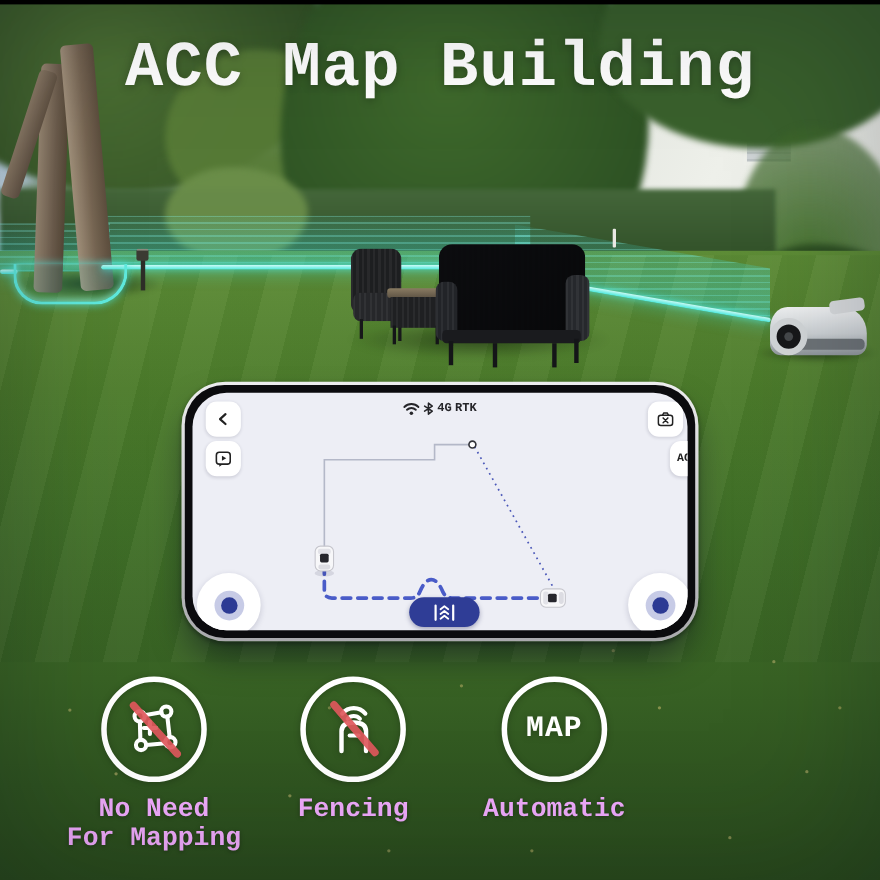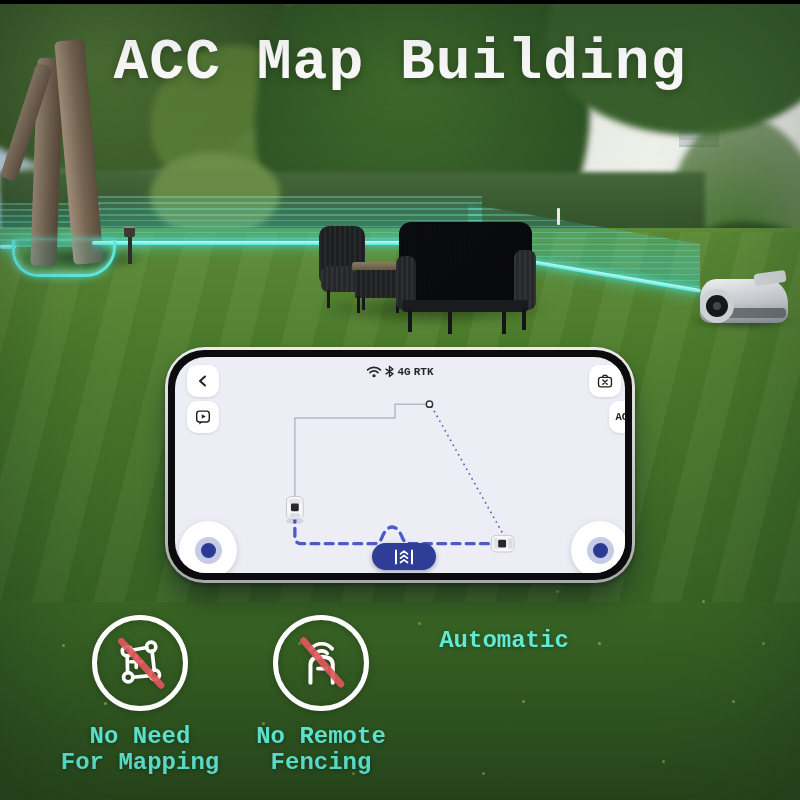--- a/index.html
+++ b/index.html
@@ -98,21 +98,21 @@
   .drivebtn{position:absolute;left:197px;top:186px;width:64px;height:27px;border-radius:14px;
     background:#2f3d96;display:flex;align-items:center;justify-content:center;
     box-shadow:0 2px 5px rgba(20,25,80,.35);}
   .mapsvg{position:absolute;inset:0;}
 
   
   .feature{z-index:25;width:190px;display:flex;flex-direction:column;align-items:center;}
   .fcircle{width:96px;height:96px;border-radius:50%;border:5px solid #fff;box-sizing:border-box;
     display:flex;align-items:center;justify-content:center;
     filter:drop-shadow(0 1px 3px rgba(0,0,0,.25));}
-  .flabel{margin-top:13px;color:#5eead4;font-size:24px;font-weight:bold;line-height:1.1;
+  .flabel{margin-top:13px;color:#f0abfc;font-size:24px;font-weight:bold;line-height:1.1;
     text-align:center;text-shadow:0 1px 4px rgba(0,0,0,.35);}
   .mapword{position:absolute;color:#fff;font-size:27px;font-weight:800;letter-spacing:1px;}
 
   .vignette{left:0;top:0;width:800px;height:800px;z-index:40;pointer-events:none;
     box-shadow:inset 0 0 130px rgba(0,0,25,.25);}
   .topstrip{left:0;top:0;width:800px;height:4px;background:#000;z-index:41;}
 </style>
 </head>
 <body>
 
@@ -284,26 +284,28 @@
     <div class="fcircle">
       <svg width="62" height="62" viewBox="0 0 100 100">
         <path d="M34 27 A22 22 0 0 1 68 27" fill="none" stroke="#fff" stroke-width="6" stroke-linecap="round"></path>
         <path d="M42 34.5 A12 12 0 0 1 60 34.5" fill="none" stroke="#fff" stroke-width="6" stroke-linecap="round"></path>
         <path d="M33 82 V53 Q33 40 51 40 Q69 40 69 53 V82" fill="none" stroke="#fff" stroke-width="6.5" stroke-linecap="round"></path>
         <path d="M45 59 H58" stroke="#fff" stroke-width="6" stroke-linecap="round"></path>
         <path d="M22 14 L82 84" stroke="#e0585d" stroke-width="11" stroke-linecap="round" opacity="0.92"></path>
       </svg>
     </div>
     <div class="flabel">
-      <div>No Remote</div>
       <div>Fencing</div>
     </div>
   </div>
 
   <div class="abs feature" style="left:409px;top:615px;">
+    <div class="fcircle" style="position:relative;">
+      <div class="mapword">MAP</div>
+    </div>
     <div class="flabel">
       <div>Automatic</div>
     </div>
   </div>
 
 
   <div class="abs vignette"></div>
   <div class="abs topstrip"></div>
 </div>
 

